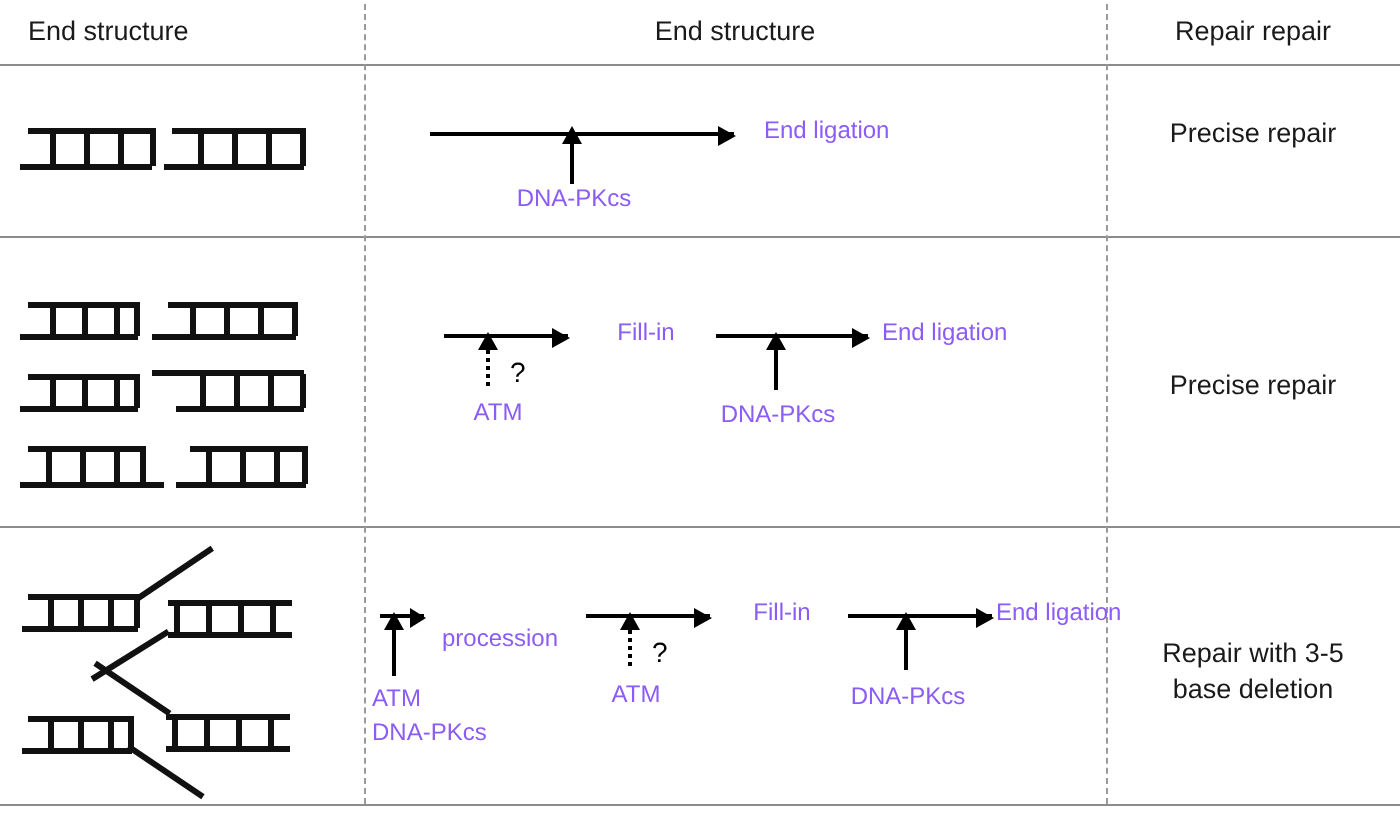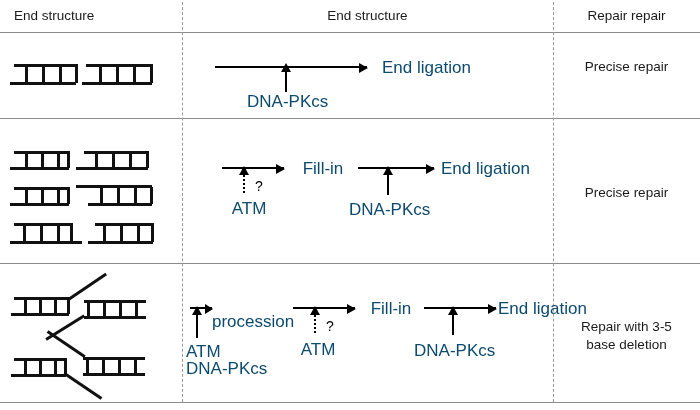--- a/index.html
+++ b/index.html
@@ -11,21 +11,21 @@
   .figure{position:absolute;inset:0;}
 
   
   .hline{position:absolute;left:0;width:700px;height:0;border-top:1.4px solid #8c8c8c;}
   .vdash{position:absolute;width:0;border-left:1.3px dashed #9a9a9a;}
 
   
   .cell{position:absolute;box-sizing:border-box;}
   .hdr{font-size:13.5px;color:#1a1a1a;text-align:center;white-space:nowrap;}
   .outcome{font-size:13.5px;text-align:center;line-height:1.35;color:#1a1a1a;}
-  .lbl{position:absolute;font-size:17px;white-space:nowrap;color:#0c4a6e;text-align:center;line-height:1.2;}
+  .lbl{position:absolute;font-size:12px;white-space:nowrap;color:#8b5cf6;text-align:center;line-height:1.2;}
 
   
   .duplex{position:absolute;}
   .strand{position:absolute;height:0;border-top:3px solid #111;}
   .rung{position:absolute;width:0;border-left:3px solid #111;}
   .flap{position:absolute;height:0;border-top:3px solid #111;transform-origin:0 0;}
 
   
   .harrow{position:absolute;height:0;border-top:2px solid #000;}
   .harrow::after{

